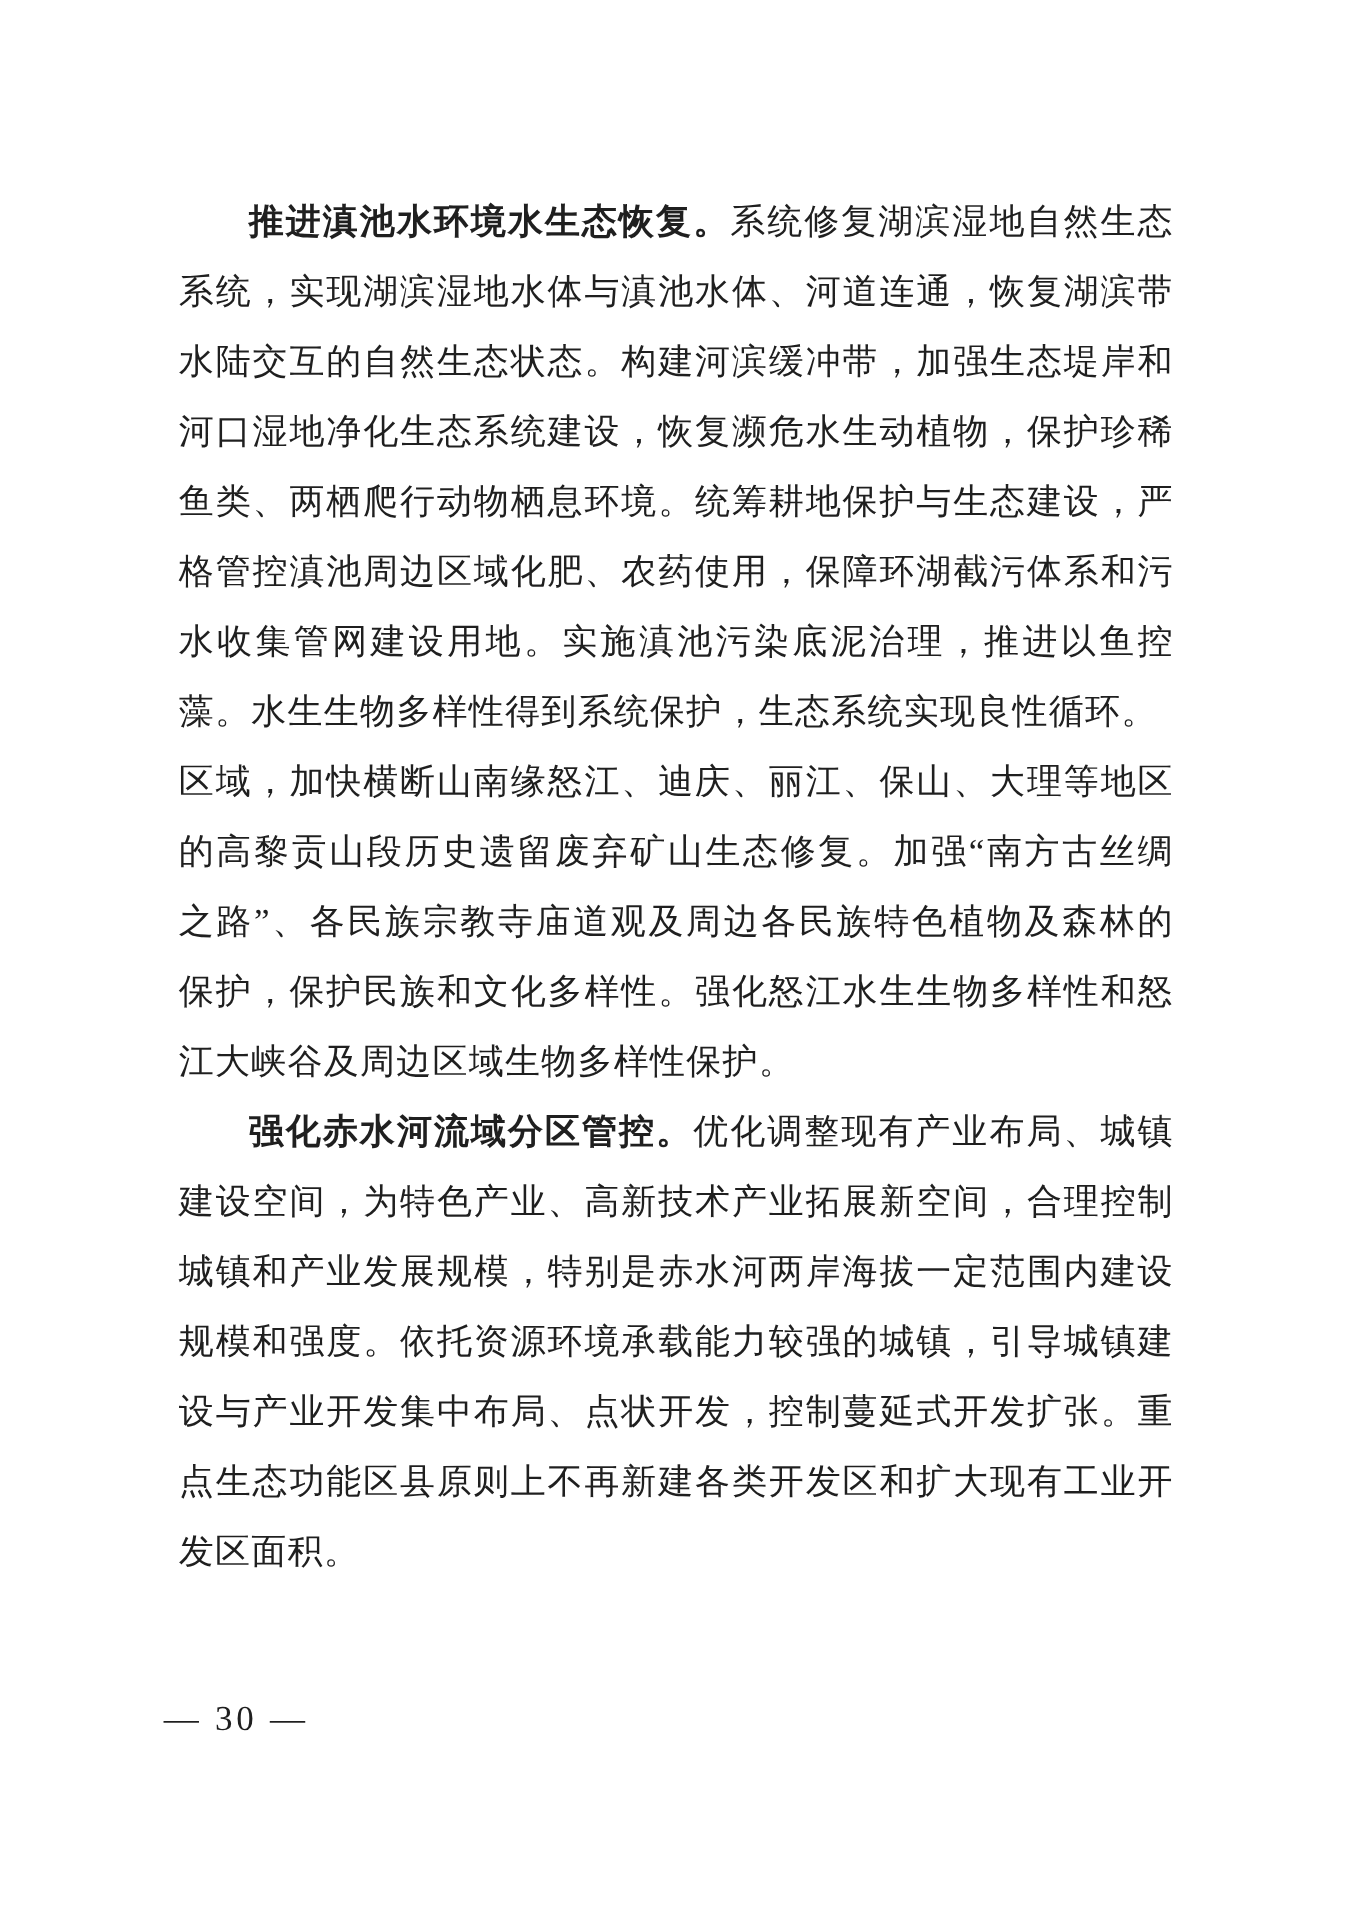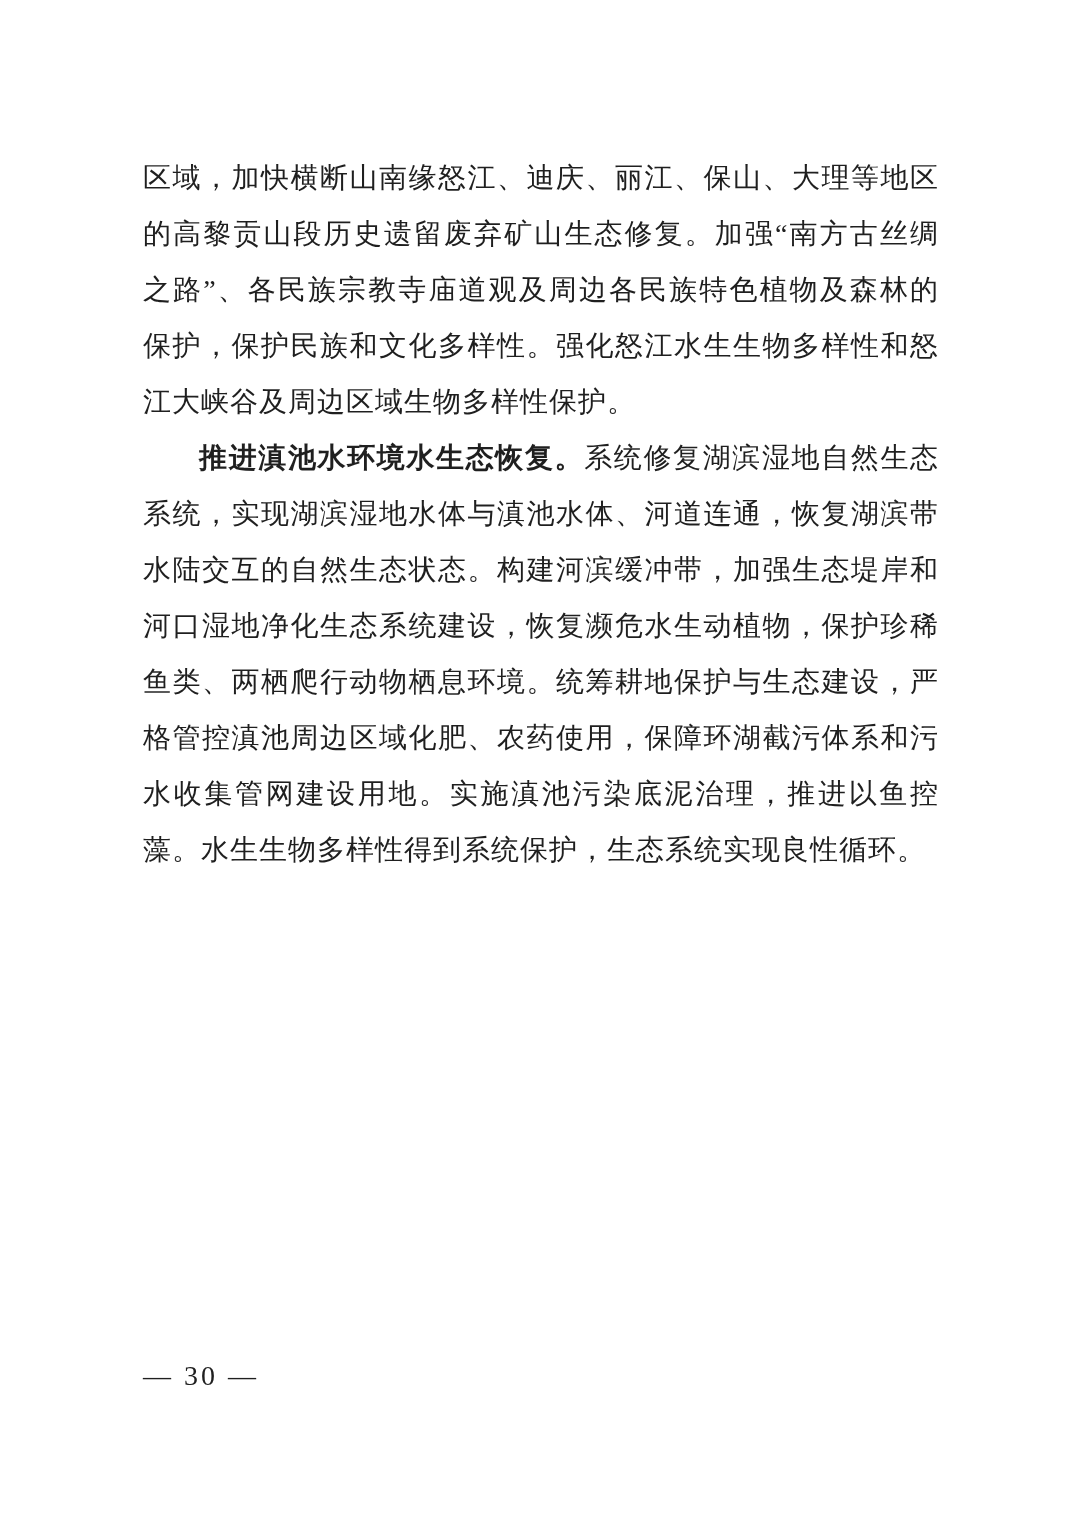--- a/index.html
+++ b/index.html
@@ -32,39 +32,40 @@
     padding: 0;
   }
   .para.indent {
     text-indent: 2em;
   }
   .lead {
     font-weight: 700;
   }
   .footer {
     position: absolute;
-    left: 143px;
+    left: 131px;
     top: 1356px;
     color: #1f1f1f;
     font-size: 28px;
     line-height: 40px;
     letter-spacing: 3px;
   }
 </style>
 </head>
 <body>
 
 <div class="page">
 
   <div class="content">
 
+    <p class="para indent"><span class="lead">推进滇池水环境水生态恢复。</span><span>系统修复湖滨湿地自然生态系统，实现湖滨湿地水体与滇池水体、河道连通，恢复湖滨带水陆交互的自然生态状态。构建河滨缓冲带，加强生态堤岸和河口湿地净化生态系统建设，恢复濒危水生动植物，保护珍稀鱼类、两栖爬行动物栖息环境。统筹耕地保护与生态建设，严格管控滇池周边区域化肥、农药使用，保障环湖截污体系和污水收集管网建设用地。实施滇池污染底泥治理，推进以鱼控藻。水生生物多样性得到系统保护，生态系统实现良性循环。</span></p>
+
     <p class="para"><span>区域，加快横断山南缘怒江、迪庆、丽江、保山、大理等地区的高黎贡山段历史遗留废弃矿山生态修复。加强“南方古丝绸之路”、各民族宗教寺庙道观及周边各民族特色植物及森林的保护，保护民族和文化多样性。强化怒江水生生物多样性和怒江大峡谷及周边区域生物多样性保护。</span></p>
 
-    <p class="para indent"><span class="lead">推进滇池水环境水生态恢复。</span><span>系统修复湖滨湿地自然生态系统，实现湖滨湿地水体与滇池水体、河道连通，恢复湖滨带水陆交互的自然生态状态。构建河滨缓冲带，加强生态堤岸和河口湿地净化生态系统建设，恢复濒危水生动植物，保护珍稀鱼类、两栖爬行动物栖息环境。统筹耕地保护与生态建设，严格管控滇池周边区域化肥、农药使用，保障环湖截污体系和污水收集管网建设用地。实施滇池污染底泥治理，推进以鱼控藻。水生生物多样性得到系统保护，生态系统实现良性循环。</span></p>
-
+    <p class="para indent"><span class="lead">强化赤水河流域分区管控。</span><span>优化调整现有产业布局、城镇建设空间，为特色产业、高新技术产业拓展新空间，合理控制城镇和产业发展规模，特别是赤水河两岸海拔一定范围内建设规模和强度。依托资源环境承载能力较强的城镇，引导城镇建设与产业开发集中布局、点状开发，控制蔓延式开发扩张。重点生态功能区县原则上不再新建各类开发区和扩大现有工业开发区面积。</span></p>
 
 
   </div>
 
   <div class="footer">
     <span>— 30 —</span>
   </div>
 
 </div>
 

